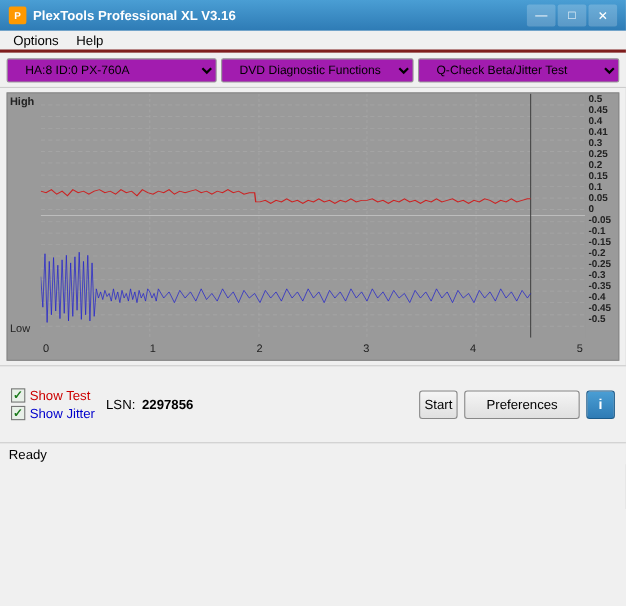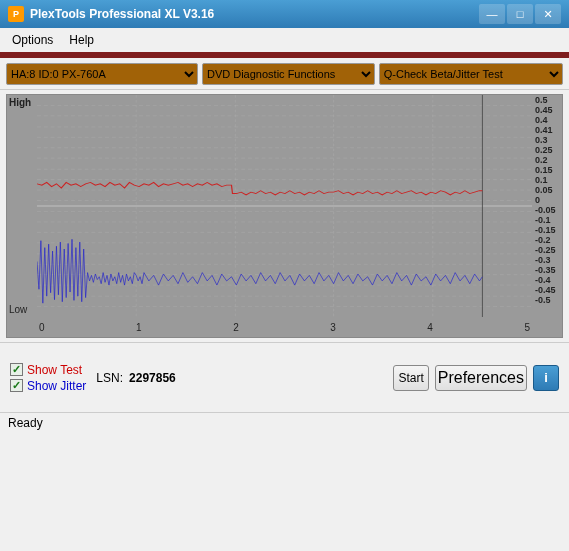--- a/index.html
+++ b/index.html
@@ -15,26 +15,26 @@
       padding: 0 8px;
       height: 28px;
       user-select: none;
     }
     .titlebar-left { display: flex; align-items: center; gap: 6px; font-size: 12px; font-weight: bold; }
     .titlebar-icon { width: 16px; height: 16px; background: #f90; border-radius: 2px; display: flex; align-items: center; justify-content: center; font-size: 9px; color: #fff; font-weight: bold; }
     .titlebar-controls { display: flex; gap: 2px; }
     .titlebar-btn { width: 26px; height: 20px; border: none; background: rgba(255,255,255,0.2); color: white; cursor: pointer; font-size: 11px; display: flex; align-items: center; justify-content: center; border-radius: 2px; }
 
     
-    .menubar { background: #f0f0f0; border-bottom: 6px solid #7f1d1d; display: flex; padding: 2px 4px; height: 30px; align-items: center; }
+    .menubar { background: #f0f0f0; border-bottom: 3px solid #7f1d1d; display: flex; padding: 2px 4px; height: 20px; align-items: center; }
     .menu-item { padding: 1px 8px; cursor: pointer; border-radius: 2px; font-size: 12px; }
 
     
     .toolbar { background: #f0f0f0; border-bottom: 1px solid #ccc; display: flex; padding: 4px 6px; gap: 4px; align-items: center; height: 32px; }
-    .toolbar select { font-size: 11px; height: 22px; border: 1px solid #999; background: #a16207; padding: 0 0; border-radius: 2px; }
+    .toolbar select { font-size: 11px; height: 22px; border: 1px solid #999; background: #a21caf; padding: 0 12px; border-radius: 2px; }
     .sel-drive { width: 200px; }
     .sel-func { width: 180px; }
     .sel-test { width: 192px; }
 
     
     .chart-container {
       background: #9a9a9a;
       margin: 4px 6px;
       position: relative;
       height: 244px;
@@ -94,22 +94,22 @@
       border-radius: 3px;
       padding: 3px 4px;
       font-size: 12px;
       cursor: pointer;
       height: 26px;
     }
     .btn-pref {
       background: linear-gradient(to bottom, #f5f5f5, #e0e0e0);
       border: 1px solid #888;
       border-radius: 3px;
-      padding: 3px 2px;
-      font-size: 16px;
+      padding: 3px 19px;
+      font-size: 12px;
       cursor: pointer;
       height: 26px;
     }
     .btn-info {
       width: 26px; height: 26px;
       background: linear-gradient(to bottom, #4a9ed4, #2e7bb5);
       border: 1px solid #1a5a8a;
       border-radius: 3px;
       color: white;
       font-size: 13px;

